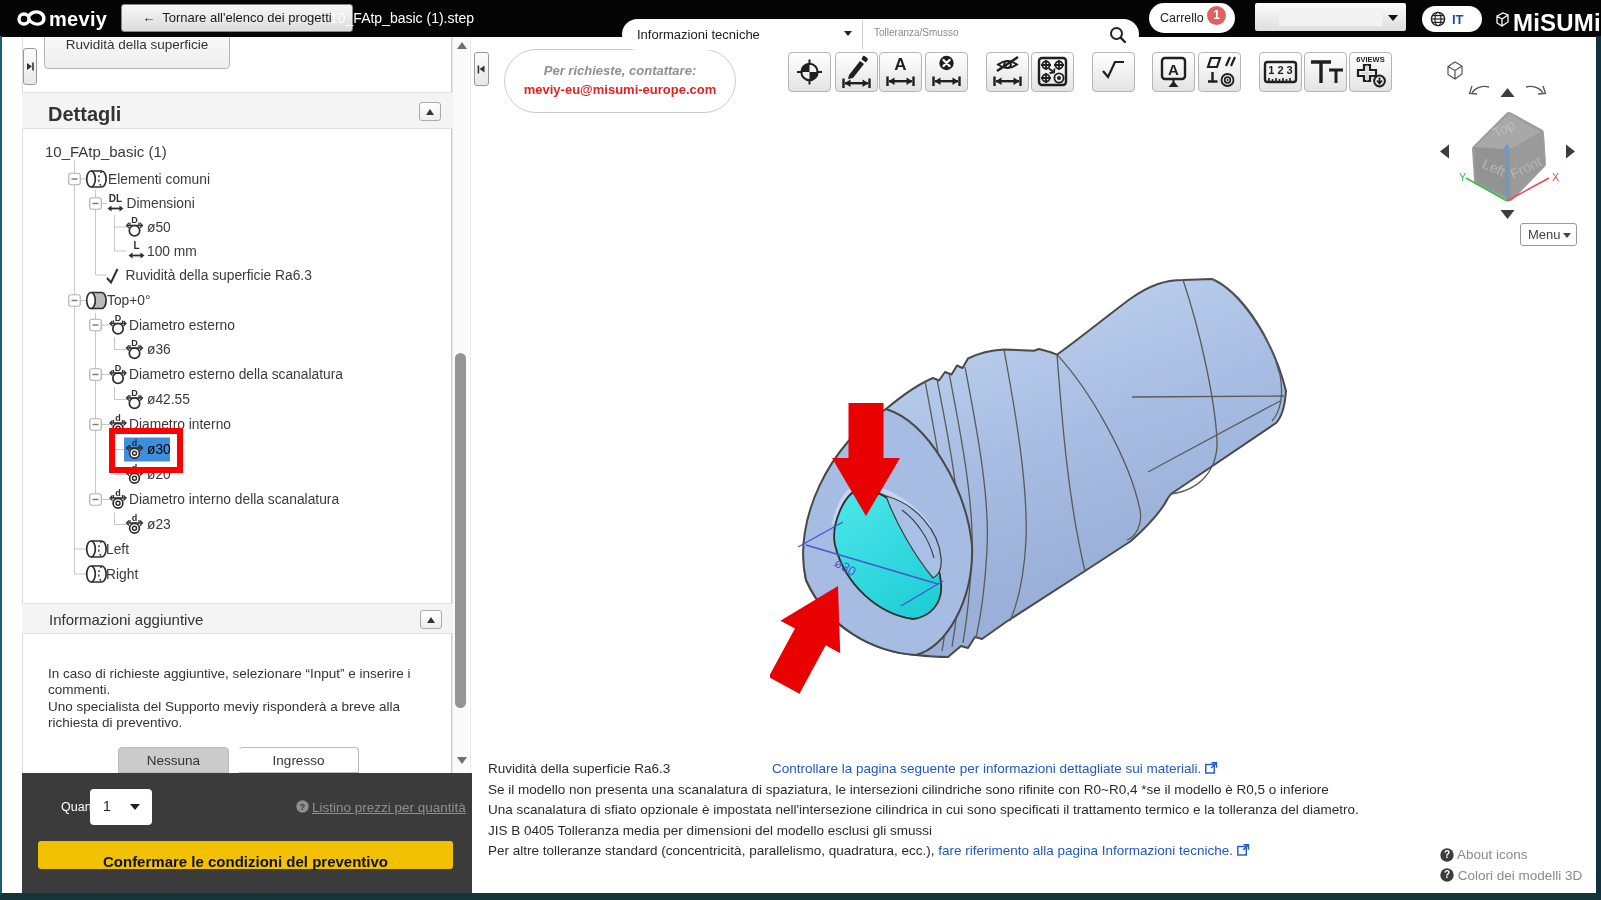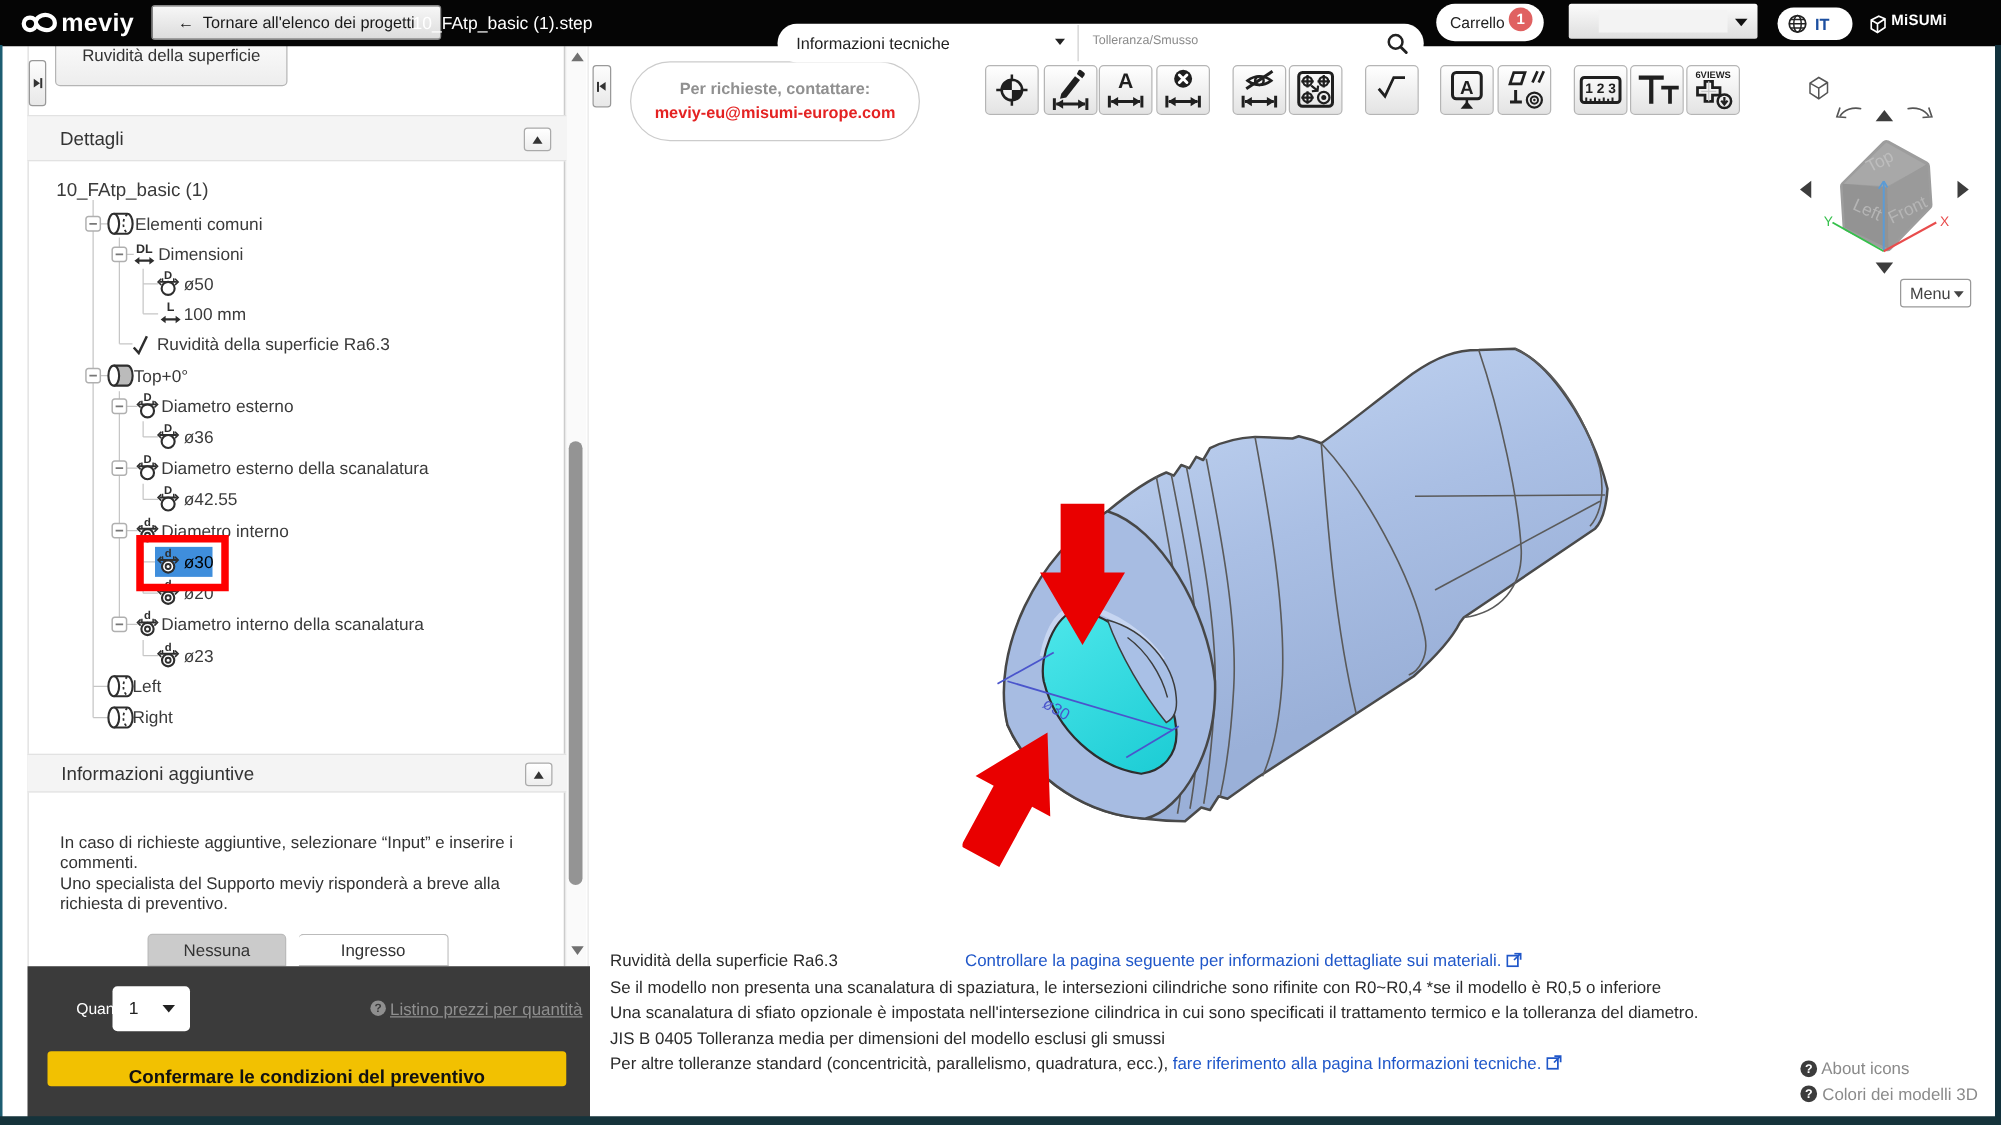--- a/index.html
+++ b/index.html
@@ -17,31 +17,31 @@
 #searchpill .ph{position:absolute;left:252px;top:8px;font-size:10px;color:#8a8a8a;}
 #cartpill{position:absolute;left:1149px;top:3px;width:86px;height:30px;background:#fff;border-radius:15px;}
 #cartpill .t{position:absolute;left:11px;top:8px;font-size:12.5px;color:#222;}
 #cartpill .b{position:absolute;left:58px;top:3px;width:19px;height:19px;border-radius:50%;background:#e06161;color:#fff;font-size:12px;font-weight:bold;text-align:center;line-height:19px;}
 #hdsel{position:absolute;left:1255px;top:3px;width:151px;height:28px;background:linear-gradient(#fbfbfb,#dedede);border-radius:2px;}
 #hdsel .inner{position:absolute;left:24px;top:5px;width:103px;height:18px;background:#f3f3f3;}
 #hdsel .caret{position:absolute;left:133px;top:12px;width:0;height:0;border-left:5px solid transparent;border-right:5px solid transparent;border-top:6px solid #111;}
 #itpill{position:absolute;left:1422px;top:6px;width:60px;height:26px;background:#fff;border-radius:13px;}
 #itpill .g{position:absolute;left:8px;top:5px;}
 #itpill .t{position:absolute;left:30px;top:6px;font-size:13px;font-weight:bold;color:#1c4fa0;}
-#misumi{position:absolute;left:1513px;top:9px;color:#fff;font-size:12px;font-weight:bold;letter-spacing:0.2px;}
+#misumi{position:absolute;left:1513px;top:9px;color:#fff;font-size:24px;font-weight:bold;letter-spacing:0.2px;}
 
 #edgeL{position:absolute;left:0;top:36px;width:2px;height:864px;background:#1d5d71;z-index:60;}
 #edgeR{position:absolute;left:1596px;top:36px;width:5px;height:864px;background:#12323d;z-index:60;}
 #edgeB{position:absolute;left:0;top:893px;width:1601px;height:7px;background:#15333b;z-index:60;}
 
 #lpanel{position:absolute;left:22px;top:37px;width:430px;height:736px;background:#fff;border-left:1px solid #ddd;border-right:1px solid #ccc;z-index:5;}
 #ttbtn{position:absolute;left:44px;top:20px;width:186px;height:49px;background:linear-gradient(#ffffff,#ededed);border:1px solid #b5b5b5;border-radius:4px;color:#333;font-size:13.5px;text-align:center;padding-top:16px;z-index:6;}
 #lhandle{position:absolute;left:23px;top:48px;width:14px;height:37px;background:linear-gradient(#fdfdfd,#e8e8e8);border:1px solid #999;border-radius:3px;z-index:6;}
 #dethead{position:absolute;left:22px;top:92px;width:431px;height:37px;background:#f4f4f4;border-top:1px solid #e2e2e2;border-bottom:1px solid #e2e2e2;z-index:6;}
-#dethead .t{position:absolute;left:26px;top:10px;font-size:15px;color:#333;}
+#dethead .t{position:absolute;left:26px;top:10px;font-size:20px;color:#333;font-weight:bold;}
 #infohead{position:absolute;left:22px;top:603px;width:431px;height:31px;background:#f4f4f4;border-top:1px solid #e2e2e2;border-bottom:1px solid #e2e2e2;z-index:6;}
 #infohead .t{position:absolute;left:27px;top:7px;font-size:15px;color:#333;}
 .upbtn{position:absolute;width:22px;height:19px;background:linear-gradient(#fff,#eee);border:1px solid #aaa;border-radius:3px;}
 .upbtn:after{content:"";position:absolute;left:5.5px;top:6px;width:0;height:0;border-left:4.5px solid transparent;border-right:4.5px solid transparent;border-bottom:6px solid #333;}
 #infotext{position:absolute;left:48px;top:666px;width:372px;font-size:13.5px;line-height:16.3px;color:#333;z-index:6;}
 .tab{position:absolute;top:747px;height:26px;font-size:13.5px;color:#333;text-align:center;line-height:25px;border:1px solid #bbb;border-radius:4px 4px 0 0;z-index:6;}
 #tab1{left:118px;width:111px;background:#cbcbcb;}
 #tab2{left:239px;width:120px;background:#fff;border-left:none;}
 
 #footer{position:absolute;left:22px;top:773px;width:450px;height:121px;background:#3b3b3b;z-index:20;}
@@ -53,21 +53,21 @@
 #qmark{position:absolute;left:274px;top:27px;width:13px;height:13px;}
 #ybtn{position:absolute;left:16px;top:68px;width:415px;height:28px;background:#f2c101;border-radius:3px;color:#111;font-weight:bold;font-size:15px;text-align:center;line-height:42px;}
 
 #sbar{position:absolute;left:452px;top:37px;width:17px;height:736px;background:#fafafa;border-left:1px solid #e8e8e8;z-index:4;}
 #sthumb{position:absolute;left:455px;top:353px;width:11px;height:355px;background:#949494;border-radius:6px;z-index:5;}
 .sarr{position:absolute;left:457px;width:0;height:0;border-left:5px solid transparent;border-right:5px solid transparent;z-index:5;}
 #mainline{position:absolute;left:470px;top:37px;width:1px;height:856px;background:#e8e8e8;}
 #rhandle{position:absolute;left:474px;top:52px;width:15px;height:34px;background:linear-gradient(#fdfdfd,#e8e8e8);border:1px solid #999;border-radius:3px;z-index:6;}
 
 #oval{position:absolute;left:504px;top:49px;width:232px;height:64px;border:1px solid #ccc;border-radius:32px;text-align:center;z-index:3;}
-#oval .l1{margin-top:13px;font-size:13px;font-weight:bold;color:#909090;}
+#oval .l1{margin-top:13px;font-size:13px;font-weight:bold;color:#909090;font-style:italic;}
 #oval .l2{margin-top:4px;font-size:13px;font-weight:bold;color:#e42222;}
 .tbtn{position:absolute;top:52px;width:43px;height:40px;background:linear-gradient(#ffffff,#e3e3e3);border:1px solid #b5b5b5;border-radius:4px;z-index:3;}
 #menu{position:absolute;left:1520px;top:223px;width:57px;height:23px;background:#fff;border:1px solid #999;border-radius:3px;font-size:13px;color:#444;text-align:left;padding-left:7px;line-height:21px;z-index:3;}
 #menu .caret{position:absolute;left:42px;top:9px;width:0;height:0;border-left:4px solid transparent;border-right:4px solid transparent;border-top:5px solid #444;}
 
 #notes{position:absolute;left:488px;top:759px;font-size:13.5px;line-height:20.5px;color:#2b2b2b;z-index:3;}
 #notes a{color:#2057c9;text-decoration:none;}
 #rnotes{position:absolute;left:1440px;top:845px;font-size:13.5px;line-height:20.5px;color:#8a8a8a;z-index:3;}
 </style></head>
 <body>

